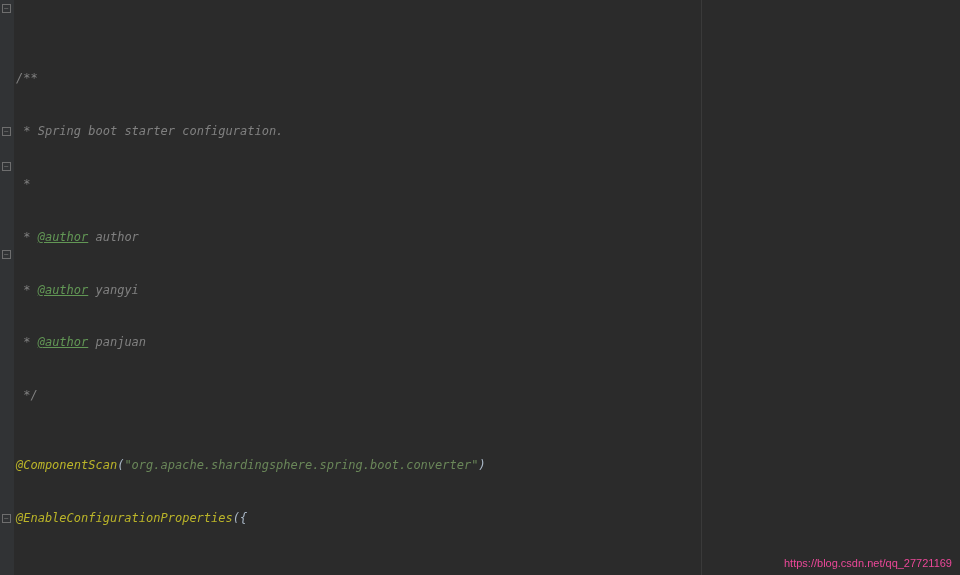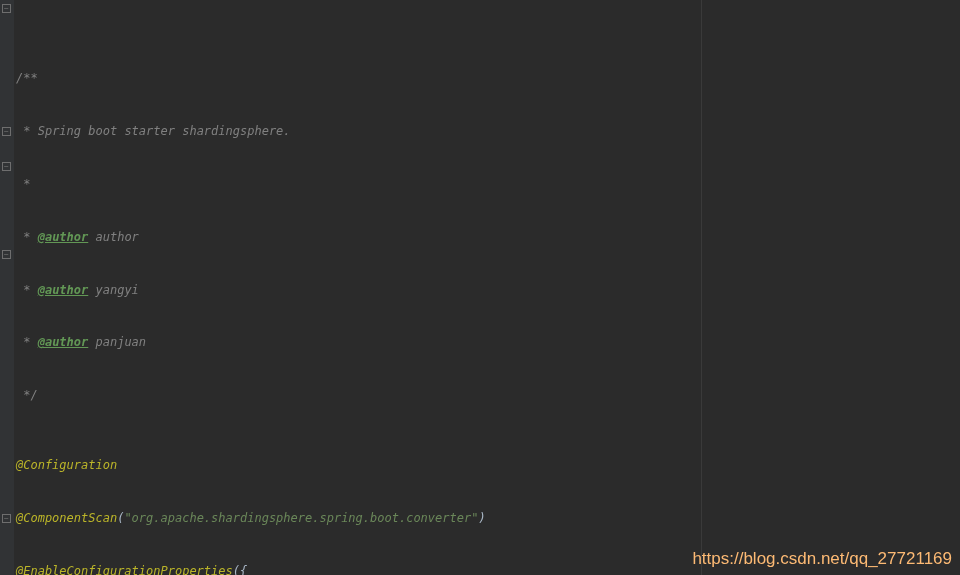--- a/index.html
+++ b/index.html
@@ -44,61 +44,60 @@
       position: relative;
     }
     .line {
       height: 17.6px;
       padding-left: 2px;
     }
     .comment { color: #808080; }
     .annotation { color: #bbb529; }
     .string { color: #6a8759; }
     .paren { color: #a9b7c6; }
-    .doc-tag { color: #629755; font-weight: bold; text-decoration: underline; }
+    .doc-tag { color: #629755; font-weight: normal; text-decoration: underline; }
     .vline {
       position: absolute;
       top: 0;
       bottom: 0;
       width: 1px;
       background: #3a3a3a;
     }
     .watermark {
       position: absolute;
       right: 8px;
       bottom: 6px;
-      color: #fdba74;
+      color: #ec4899;
       font-family: Arial, sans-serif;
       font-style: normal;
-      font-size: 17px;
+      font-size: 11px;
     }
   </style>
 </head>
 <body>
 
 <div class="editor">
   <div class="gutter">
     <div class="fold-marker" style="top:4px">−</div>
     <div class="fold-marker" style="top:127px">−</div>
     <div class="fold-marker" style="top:162px">−</div>
     <div class="fold-marker" style="top:250px">−</div>
     <div class="fold-marker" style="top:514px">−</div>
   </div>
   <div class="code-area">
     <div class="vline" style="left:687px"></div>
 
     <div class="line"><span class="comment">/**</span></div>
-    <div class="line"><span class="comment"><span> * </span><span>Spring boot starter shardingsphere.</span></span></div>
+    <div class="line"><span class="comment"><span> * </span><span>Spring boot starter configuration.</span></span></div>
     <div class="line"><span class="comment"> *</span></div>
     <div class="line"><span class="comment"> * <span class="doc-tag">@author</span><span> author</span></span></div>
     <div class="line"><span class="comment"> * <span class="doc-tag">@author</span><span> yangyi</span></span></div>
     <div class="line"><span class="comment"> * <span class="doc-tag">@author</span><span> panjuan</span></span></div>
     <div class="line"><span class="comment"> */</span></div>
 
-    <div class="line"><span class="annotation">@Configuration</span></div>
     <div class="line"><span class="annotation">@ComponentScan</span><span class="paren">(</span><span class="string">"org.apache.shardingsphere.spring.boot.converter"</span><span class="paren">)</span></div>
     <div class="line"><span class="annotation">@EnableConfigurationProperties</span><span class="paren">({</span></div>
     
     
 
     
 
     
     
     

